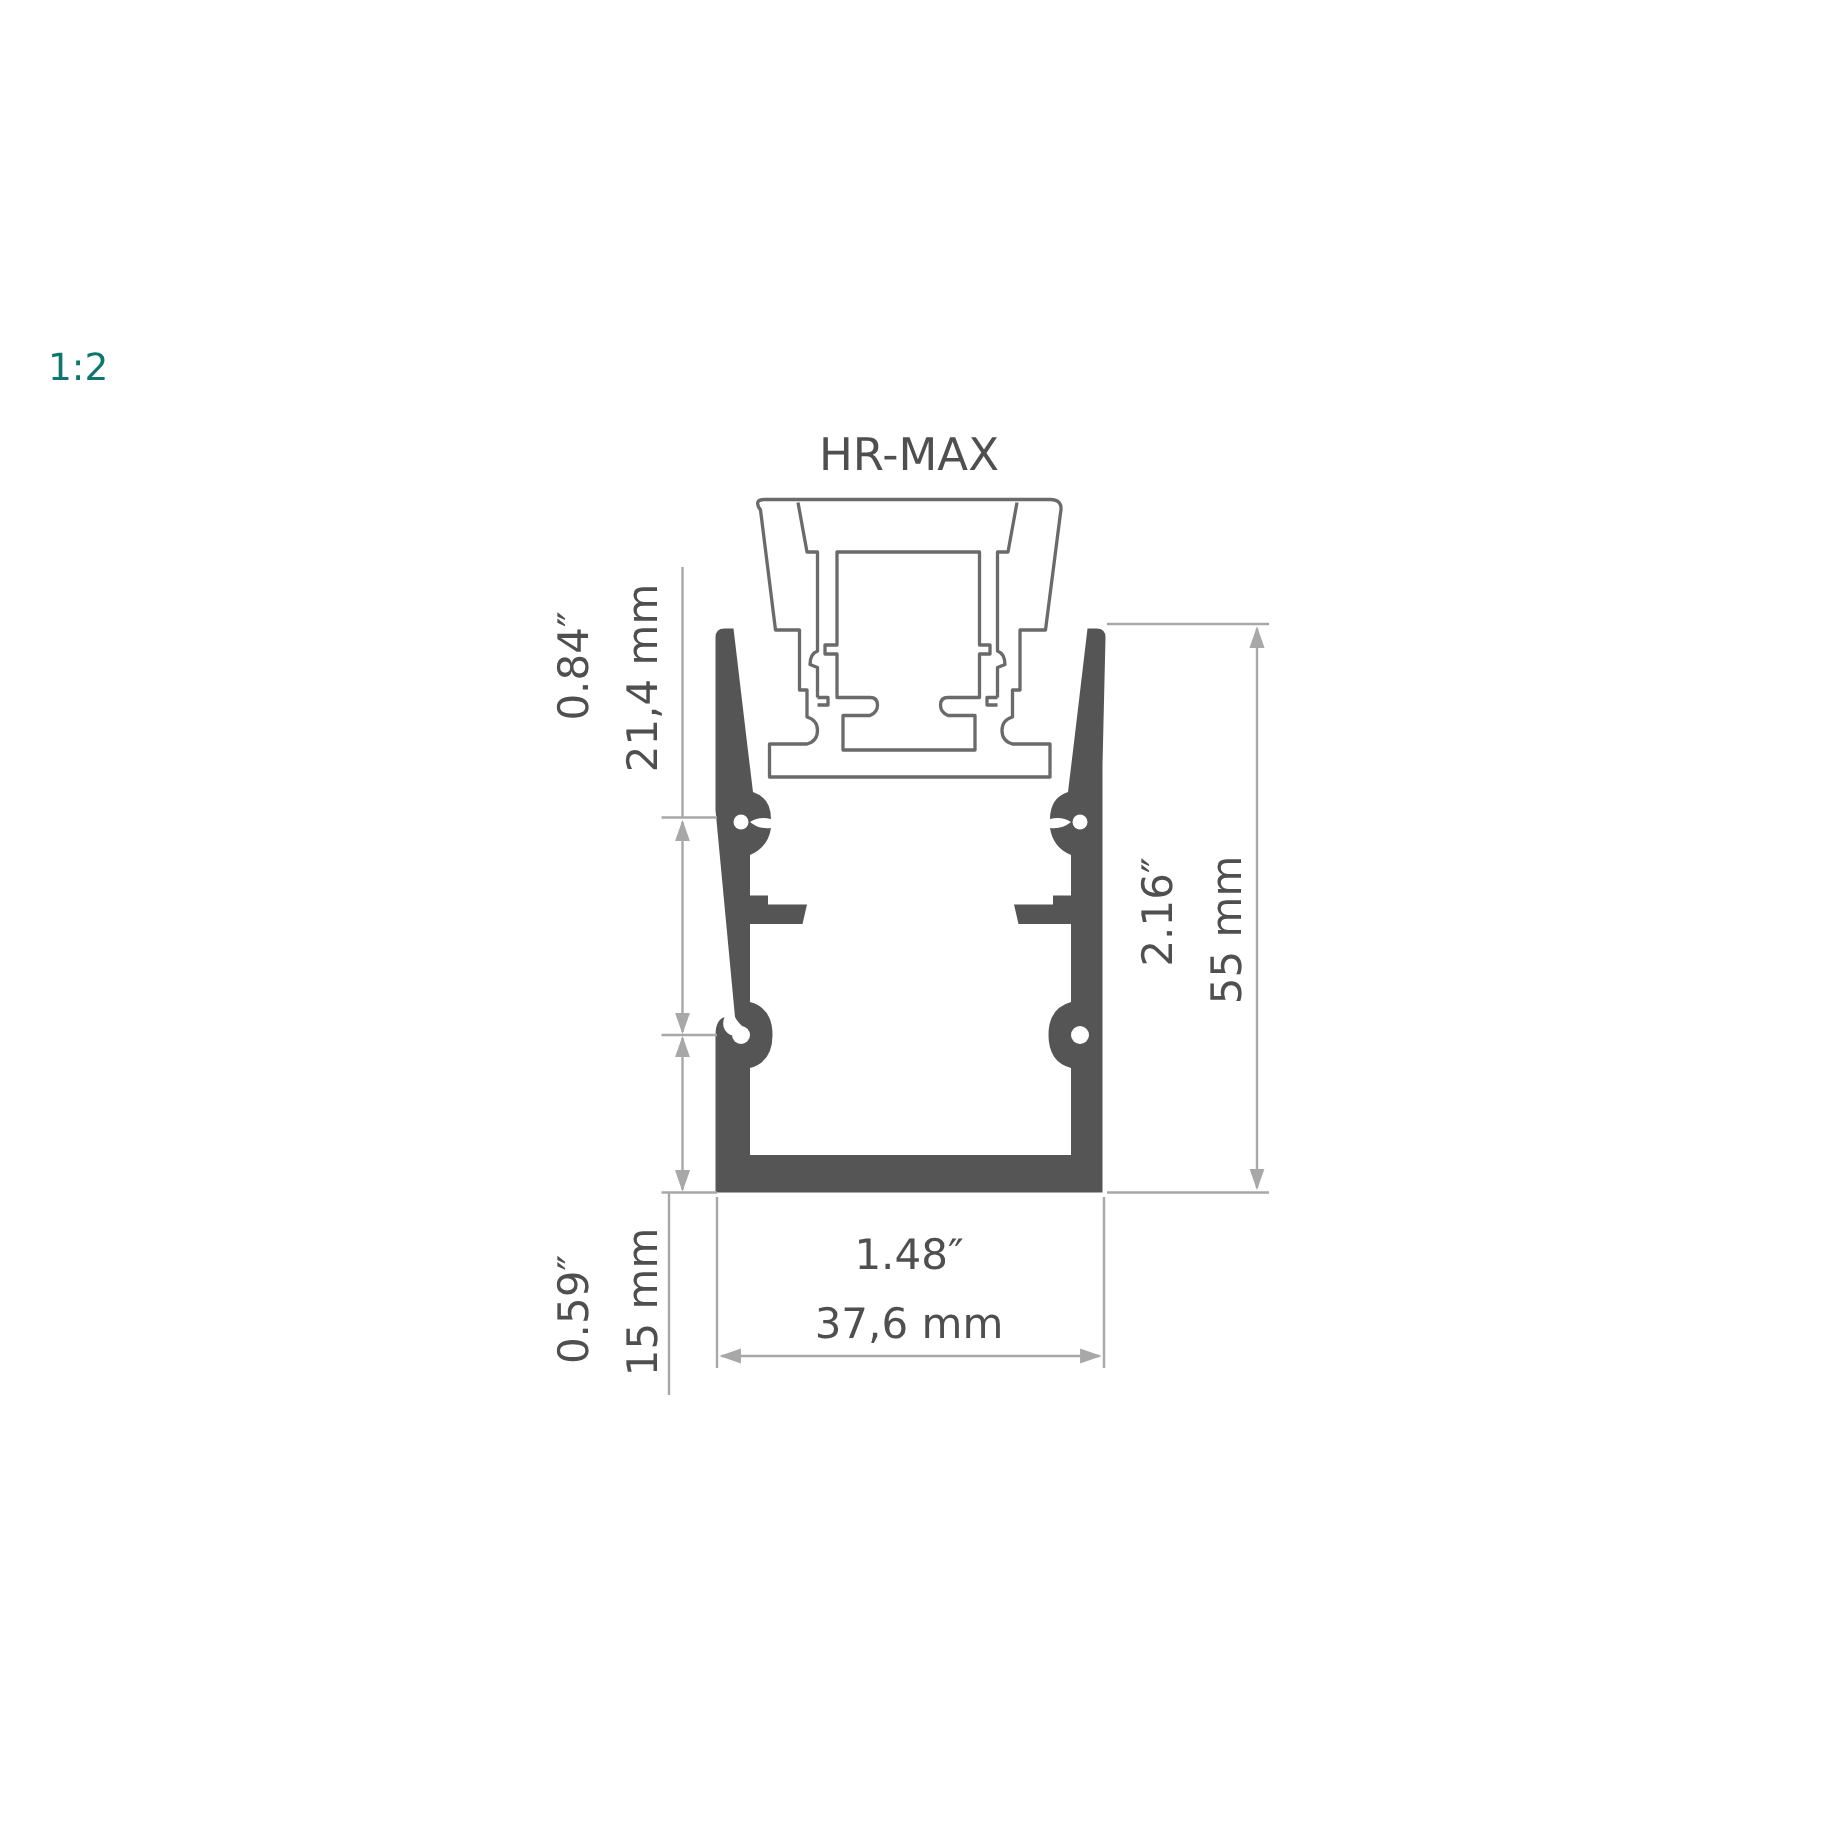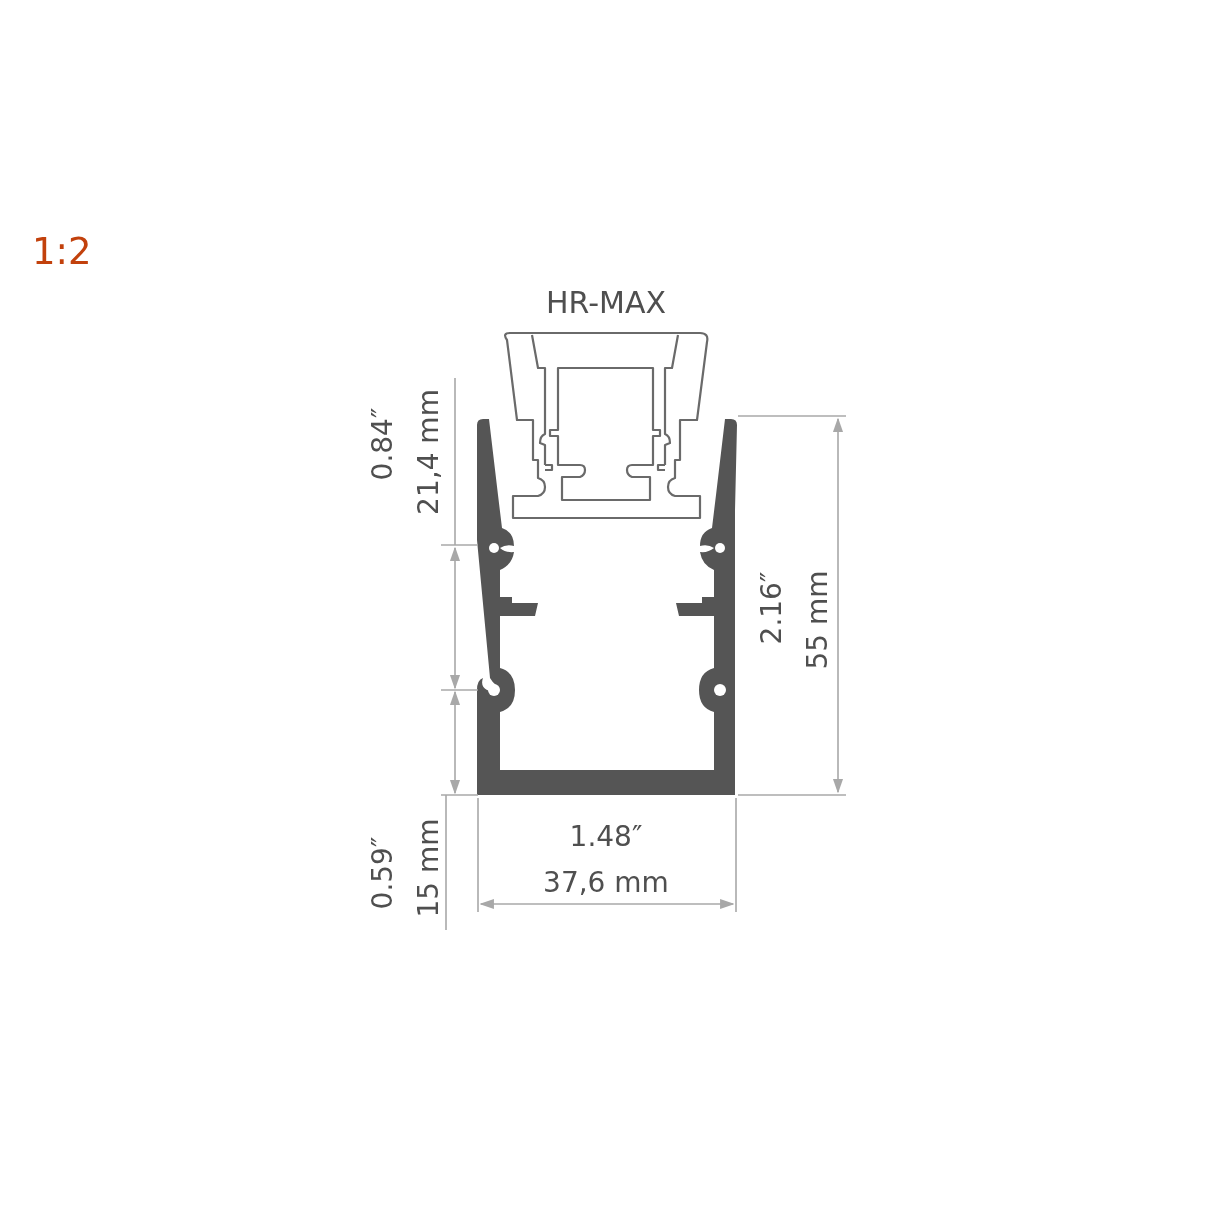--- a/index.html
+++ b/index.html
@@ -1,18 +1,18 @@
 <!DOCTYPE html>
 <html><head>
 <meta charset="utf-8">
 <style>
   html, body { margin: 0; padding: 0; background: #ffffff; }
   body { width: 1214px; height: 1214px; position: relative; overflow: hidden;
          font-family: "DejaVu Sans", "Liberation Sans", sans-serif; color: #4a4a4a; }
-  .scale-label { position: absolute; left: 32px; top: 230px; font-size: 37px; color: #c2410c; }
+  .scale-label { position: absolute; left: 32px; top: 230px; font-size: 25px; color: #0f766e; }
   svg.drawing { position: absolute; left: 0; top: 0; }
   svg text { font-family: "DejaVu Sans", "Liberation Sans", sans-serif; fill: #4f4f4f; }
 </style>
 </head>
 <body>
 
 <div class="scale-label">1:2</div>
 
 <svg class="drawing" width="1214" height="1214" viewBox="0 0 1214 1214" xmlns="http://www.w3.org/2000/svg">
   <defs>

